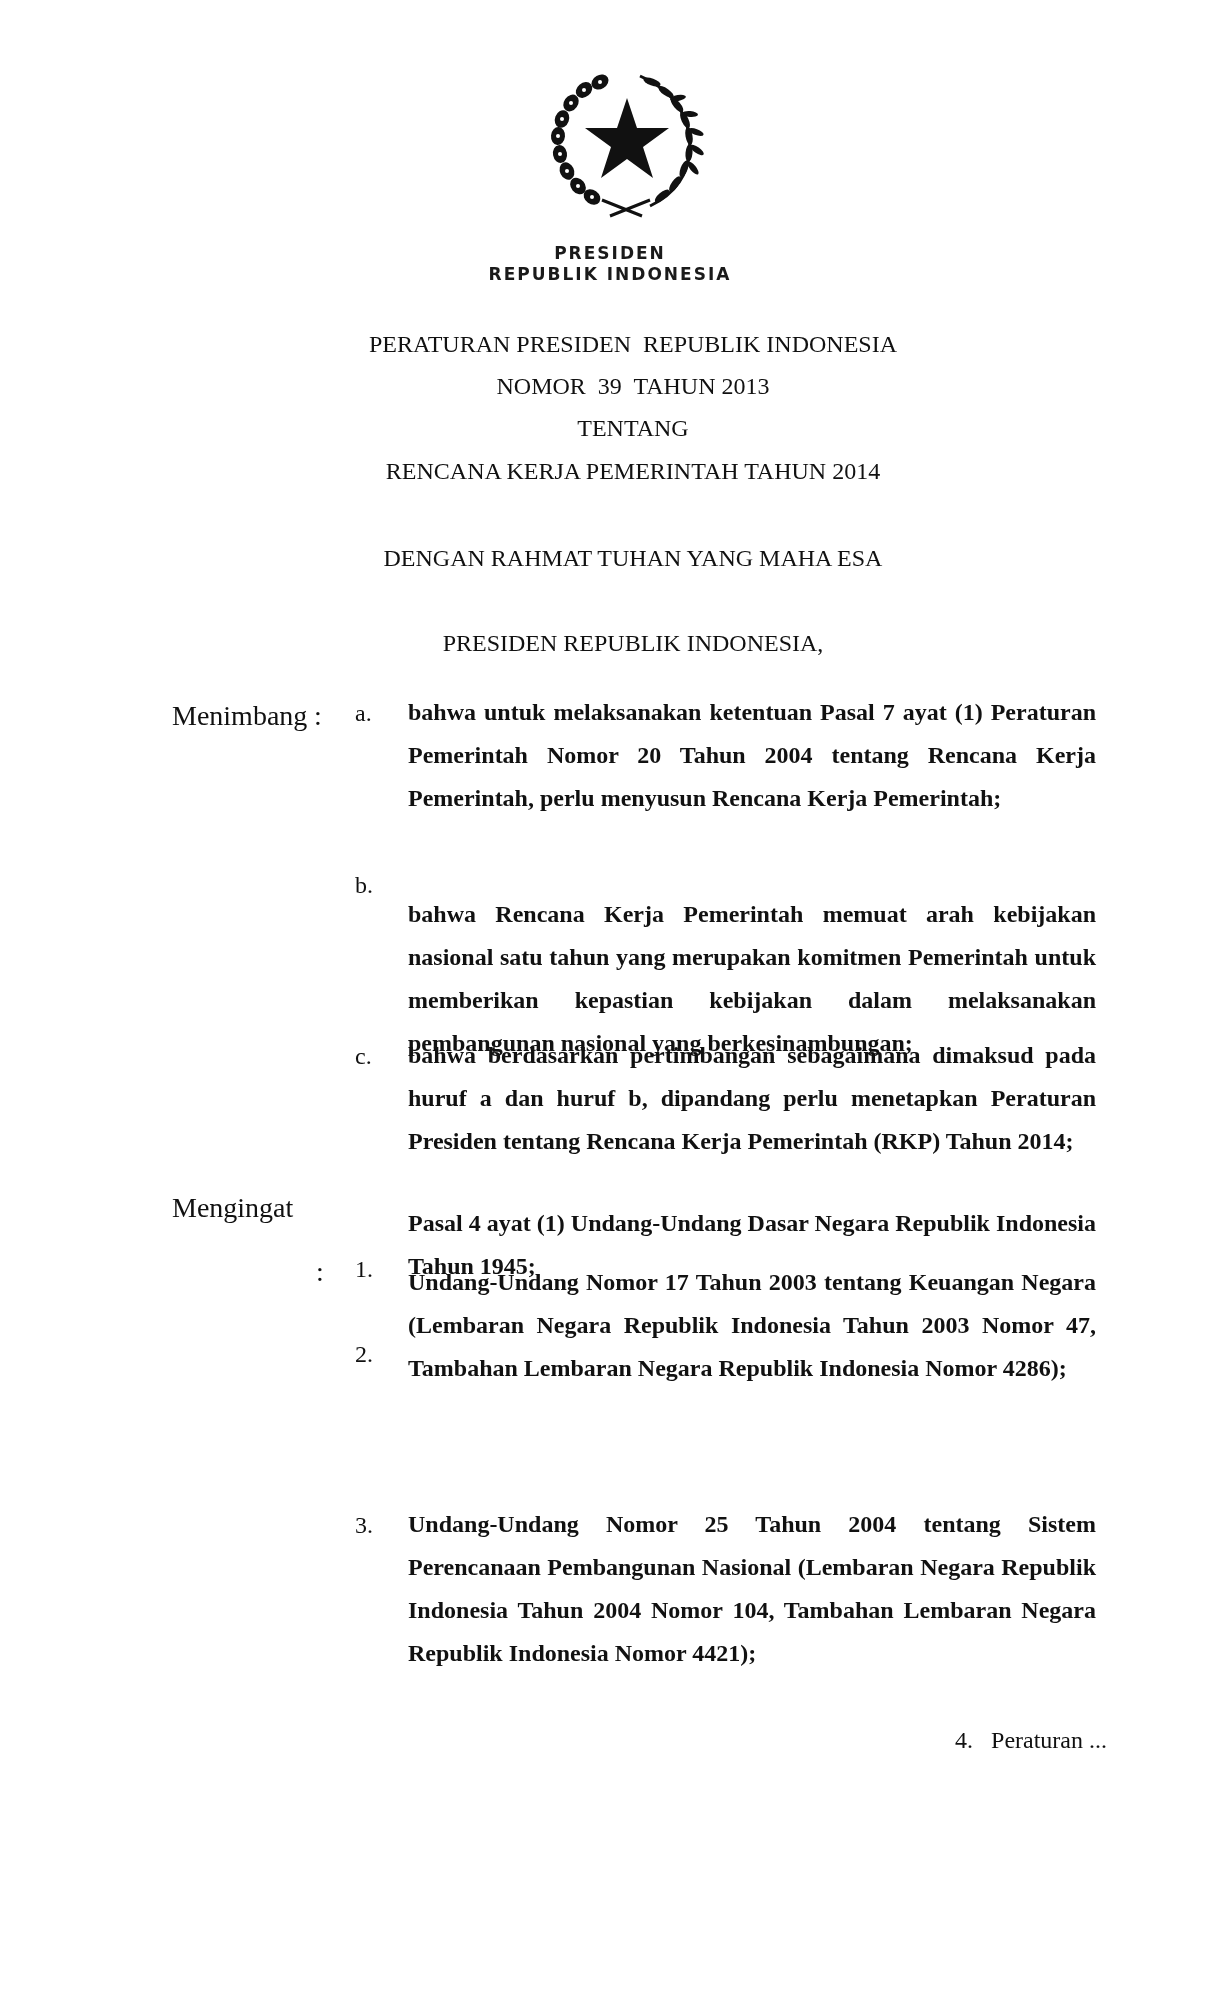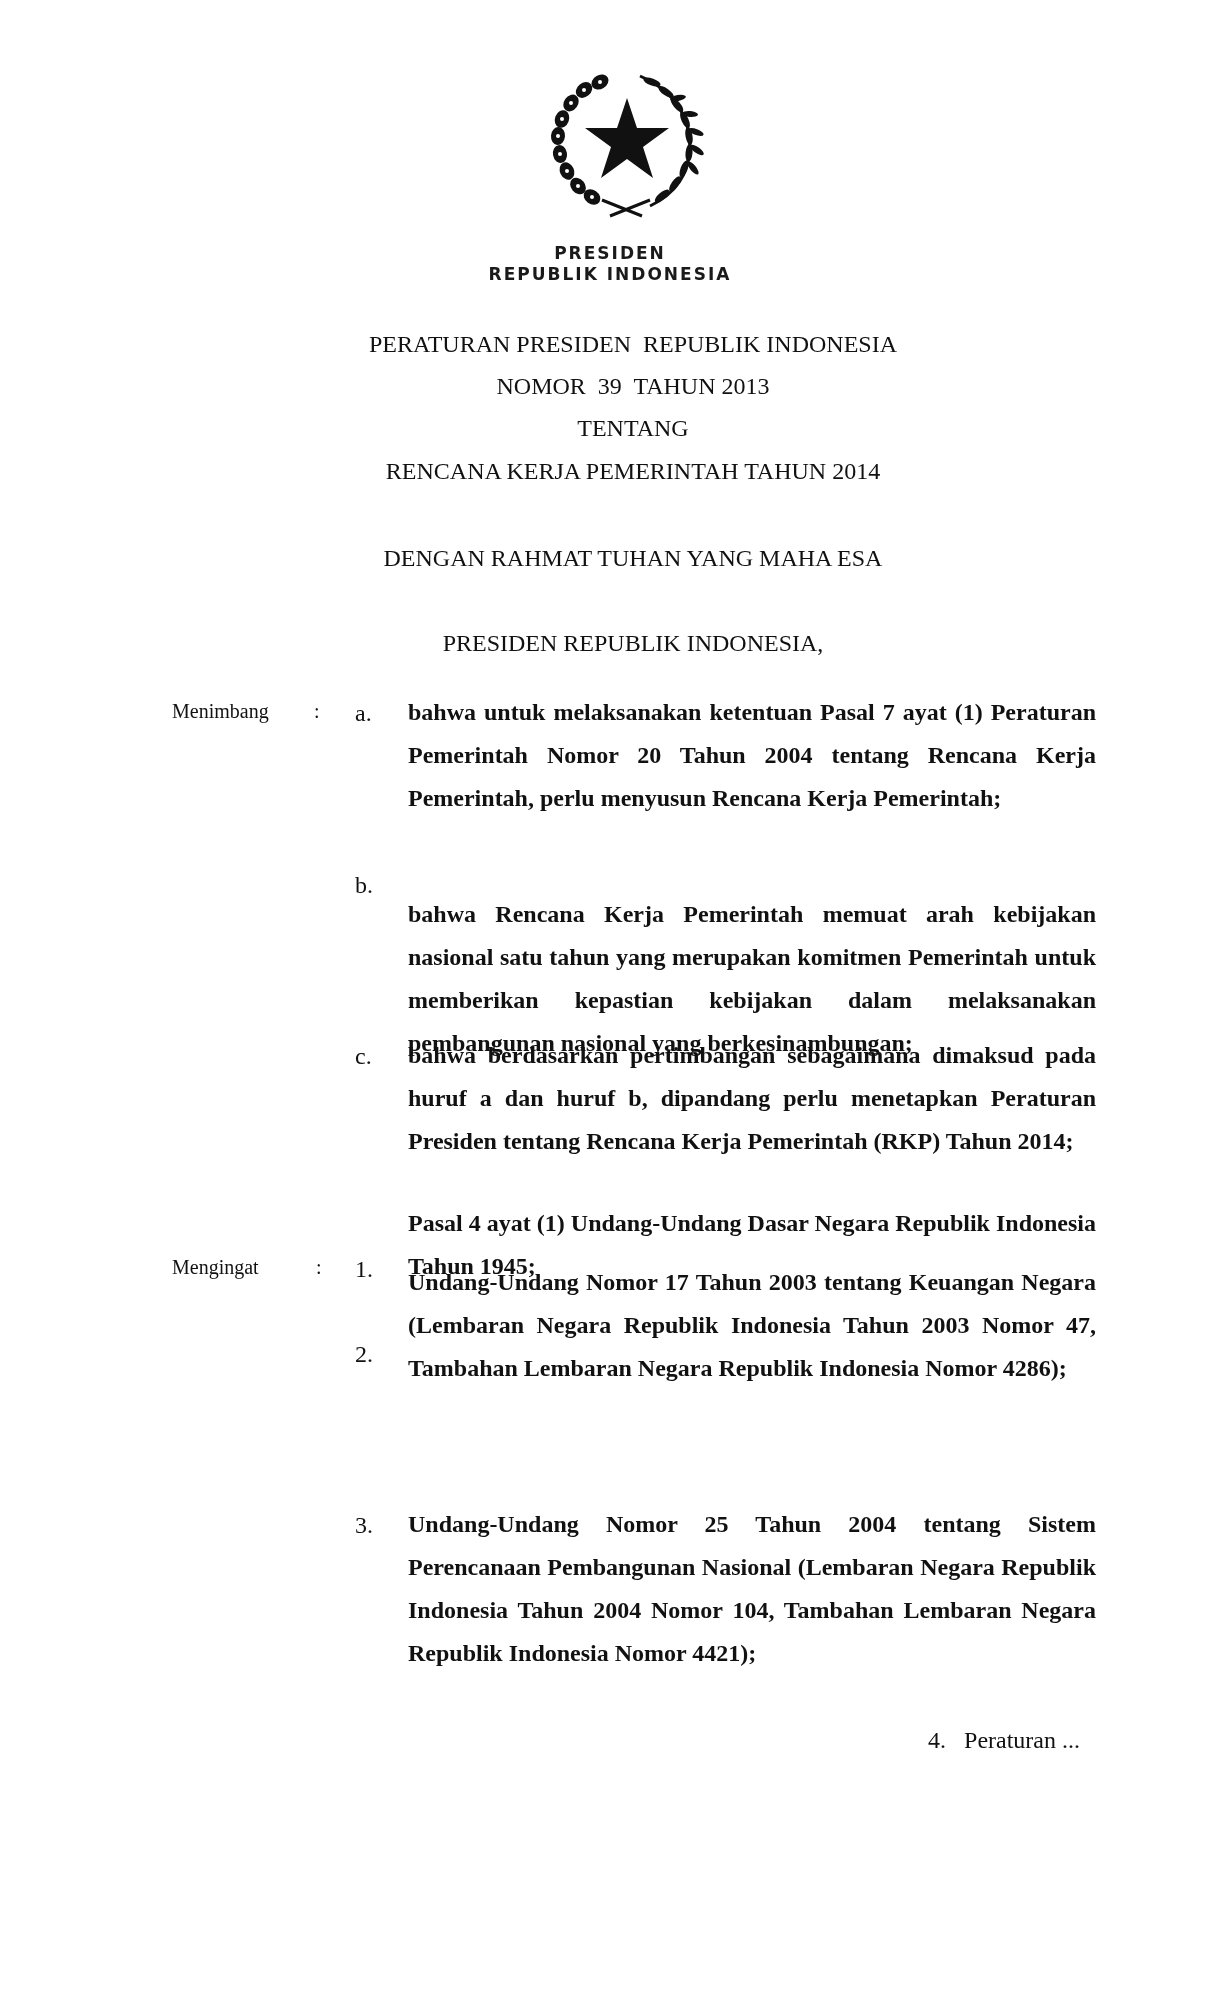--- a/index.html
+++ b/index.html
@@ -6,26 +6,26 @@
   body { width: 1224px; height: 2016px; position: relative; overflow: hidden;
          font-family: "Liberation Serif", "DejaVu Serif", serif; color: #111111; }
   .logo { position: absolute; left: 540px; top: 68px; width: 175px; height: 155px; }
   .logo-caption { position: absolute; left: 0; width: 1224px; text-align: center;
          font-family: "DejaVu Sans", "Liberation Sans", sans-serif; font-weight: bold;
          letter-spacing: 2px; color: #1a1a1a; }
   .cap1 { top: 243px; font-size: 17px; left: -2px; }
   .cap2 { top: 264px; font-size: 17px; left: -2px; }
   .center-line { position: absolute; left: 0; width: 1266px; text-align: center;
          font-size: 24px; white-space: pre; }
-  .row-label { position: absolute; font-size: 20px; }
+  .row-label { position: absolute; font-size: 28px; }
   .body-block { position: absolute; left: 408px; width: 688px; font-size: 24px;
          line-height: 43px; text-align: justify; }
   .body-block p { margin: 0; font-weight: bold; }
   .marker { position: absolute; font-size: 24px; }
-  .continuation { position: absolute; right: 144px; font-size: 24px; margin-left: 29px; }
+  .continuation { position: absolute; right: 117px; font-size: 24px; margin-left: 29px; }
 </style>
 </head>
 <body>
 
 <div class="logo">
   <svg width="175" height="155" viewBox="0 0 175 155">
 
     <g fill="#111">
       <ellipse cx="60" cy="14" rx="9" ry="7" transform="rotate(-30 60 14)"></ellipse>
       <ellipse cx="44" cy="22" rx="9" ry="7" transform="rotate(-40 44 22)"></ellipse>
@@ -94,21 +94,21 @@
 <div class="marker" style="left:355px; top:872px;">b.</div>
 <div class="body-block" style="top:893px;">
   <p>bahwa Rencana Kerja Pemerintah memuat arah kebijakan nasional satu tahun yang merupakan komitmen Pemerintah untuk memberikan kepastian kebijakan dalam melaksanakan pembangunan nasional yang berkesinambungan;</p>
 </div>
 
 <div class="marker" style="left:355px; top:1043px;">c.</div>
 <div class="body-block" style="top:1034px;">
   <p>bahwa berdasarkan pertimbangan sebagaimana dimaksud pada huruf a dan huruf b, dipandang perlu menetapkan Peraturan Presiden tentang Rencana Kerja Pemerintah (RKP) Tahun 2014;</p>
 </div>
 
-<div class="row-label" style="left:172px; top:1256px;">Mengingat</div>
+<div class="row-label" style="left:172px; top:1192px;">Mengingat</div>
 <div class="row-label" style="left:316px; top:1256px;">:</div>
 
 <div class="marker" style="left:355px; top:1256px;">1.</div>
 <div class="body-block" style="top:1202px;">
   <p>Pasal 4 ayat (1) Undang-Undang Dasar Negara Republik Indonesia Tahun 1945;</p>
 </div>
 
 <div class="marker" style="left:355px; top:1341px;">2.</div>
 <div class="body-block" style="top:1261px;">
   <p>Undang-Undang Nomor 17 Tahun 2003 tentang Keuangan Negara (Lembaran Negara Republik Indonesia Tahun 2003 Nomor 47, Tambahan Lembaran Negara Republik Indonesia Nomor 4286);</p>

